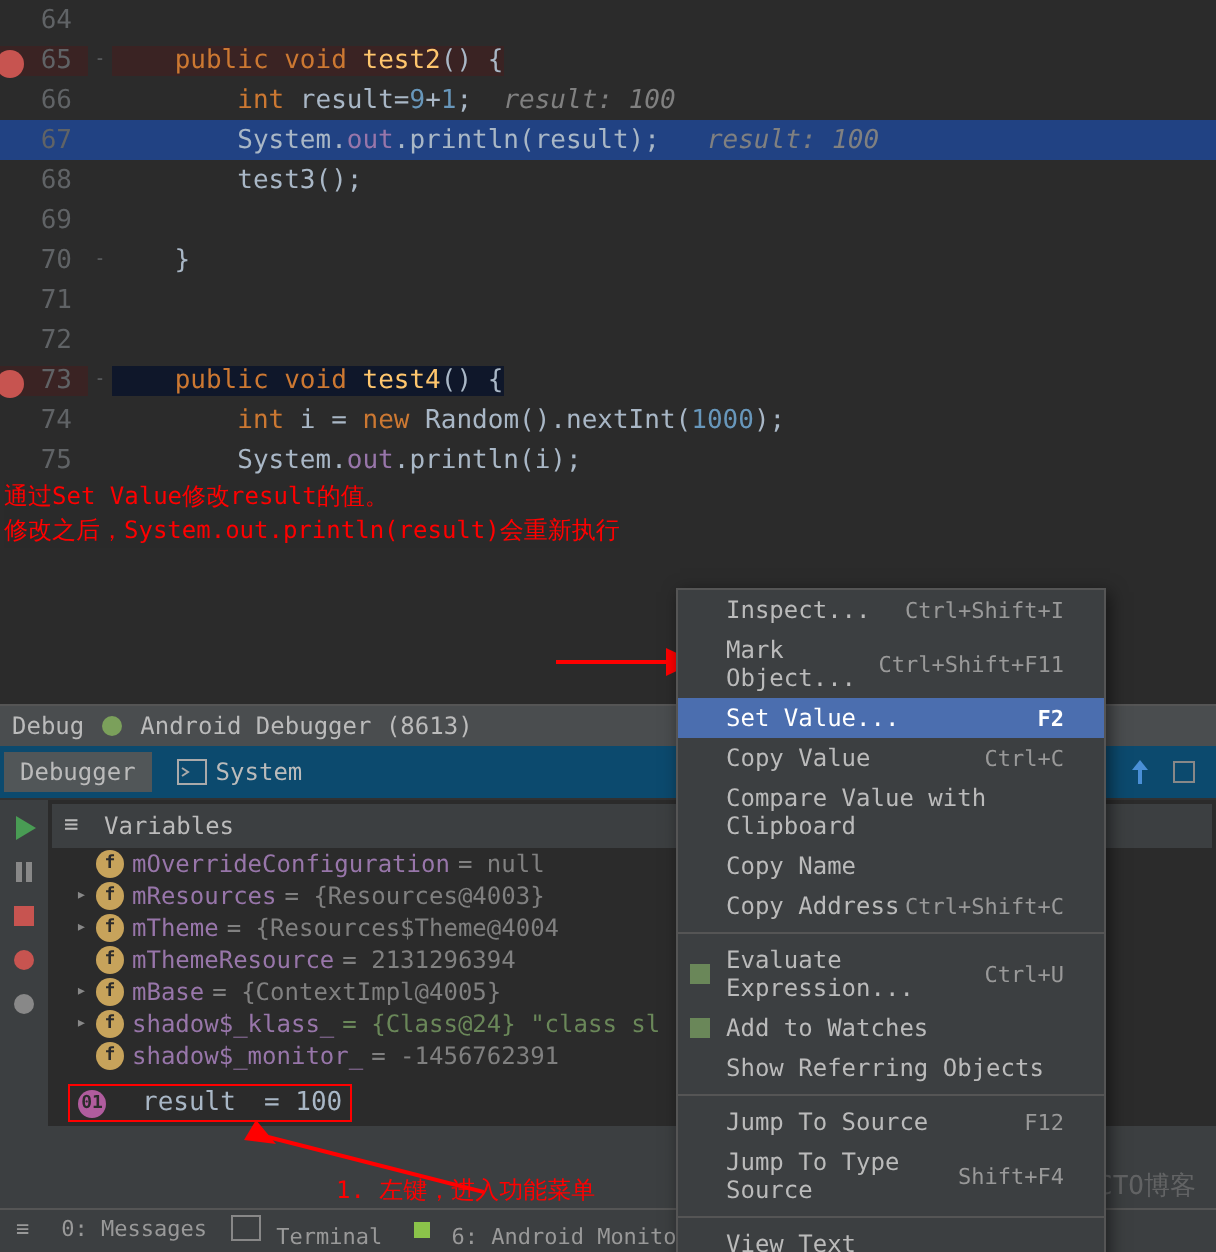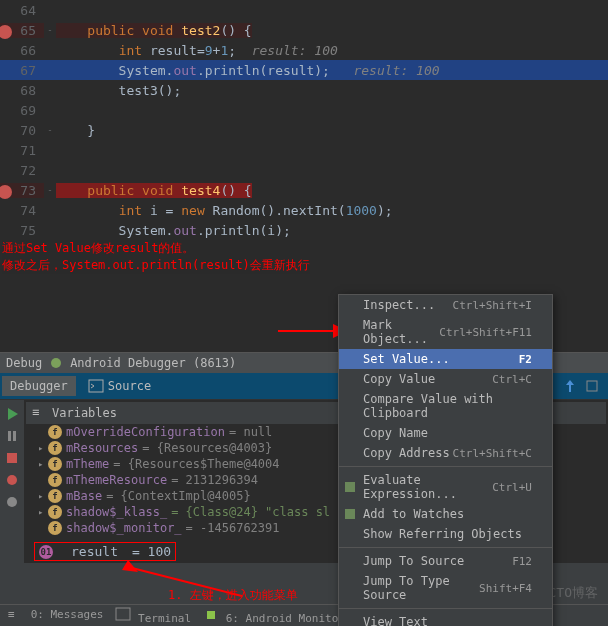--- a/index.html
+++ b/index.html
@@ -94,21 +94,21 @@
       <div class="code"></div>
     </div>
     <div class="line">
       <div class="gutter">72</div>
       <div class="fold"></div>
       <div class="code"></div>
     </div>
     <div class="line">
       <div class="gutter" style="background: rgb(58, 35, 35);">73<span class="bp"></span></div>
       <div class="fold">-</div>
-      <div class="code" style="background: #7f1d1d;"><span class="">    </span><span class="kw">public</span><span class=""> </span><span class="kw">void</span><span class=""> </span><span class="fn">test4</span><span class="">() {</span></div>
+      <div class="code" style="background: #0f172a;"><span class="">    </span><span class="kw">public</span><span class=""> </span><span class="kw">void</span><span class=""> </span><span class="fn">test4</span><span class="">() {</span></div>
     </div>
     <div class="line">
       <div class="gutter">74</div>
       <div class="fold"></div>
       <div class="code"><span class="">        </span><span class="kw">int</span><span class=""> i = </span><span class="kw">new</span><span class=""> Random().nextInt(</span><span class="num">1000</span><span class="">);</span></div>
     </div>
     <div class="line">
       <div class="gutter">75</div>
       <div class="fold"></div>
       <div class="code"><span class="">        System.</span><span class="fld">out</span><span class="">.println(i);</span></div>
@@ -135,21 +135,21 @@
   </div>
   <div class="debug-tabs">
     <div class="tab active">
         <span>Debugger</span>
       </div>
     <div class="tab">
       <span class="ico"><svg viewBox="0 0 16 16">
             <rect x="1" y="2" width="14" height="12" fill="none" stroke="#aaa"></rect>
             <path d="M3 6l3 2-3 2" stroke="#aaa" fill="none"></path>
           </svg></span>
-      <span>Source</span>
+      <span>System</span>
     </div>
     <div class="toolbar-icons">
       <span class="ico"><svg viewBox="0 0 16 16">
             <path d="M2 8a6 6 0 0112 0" stroke="#aaa" fill="none"></path>
             <polygon points="12,6 16,8 12,10" fill="#aaa"></polygon>
           </svg></span>
       <span class="ico"><svg viewBox="0 0 16 16">
             <path d="M8 2v8" stroke="#4a8fd6" stroke-width="2"></path>
             <polygon points="4,9 8,14 12,9" fill="#4a8fd6"></polygon>
           </svg></span>

